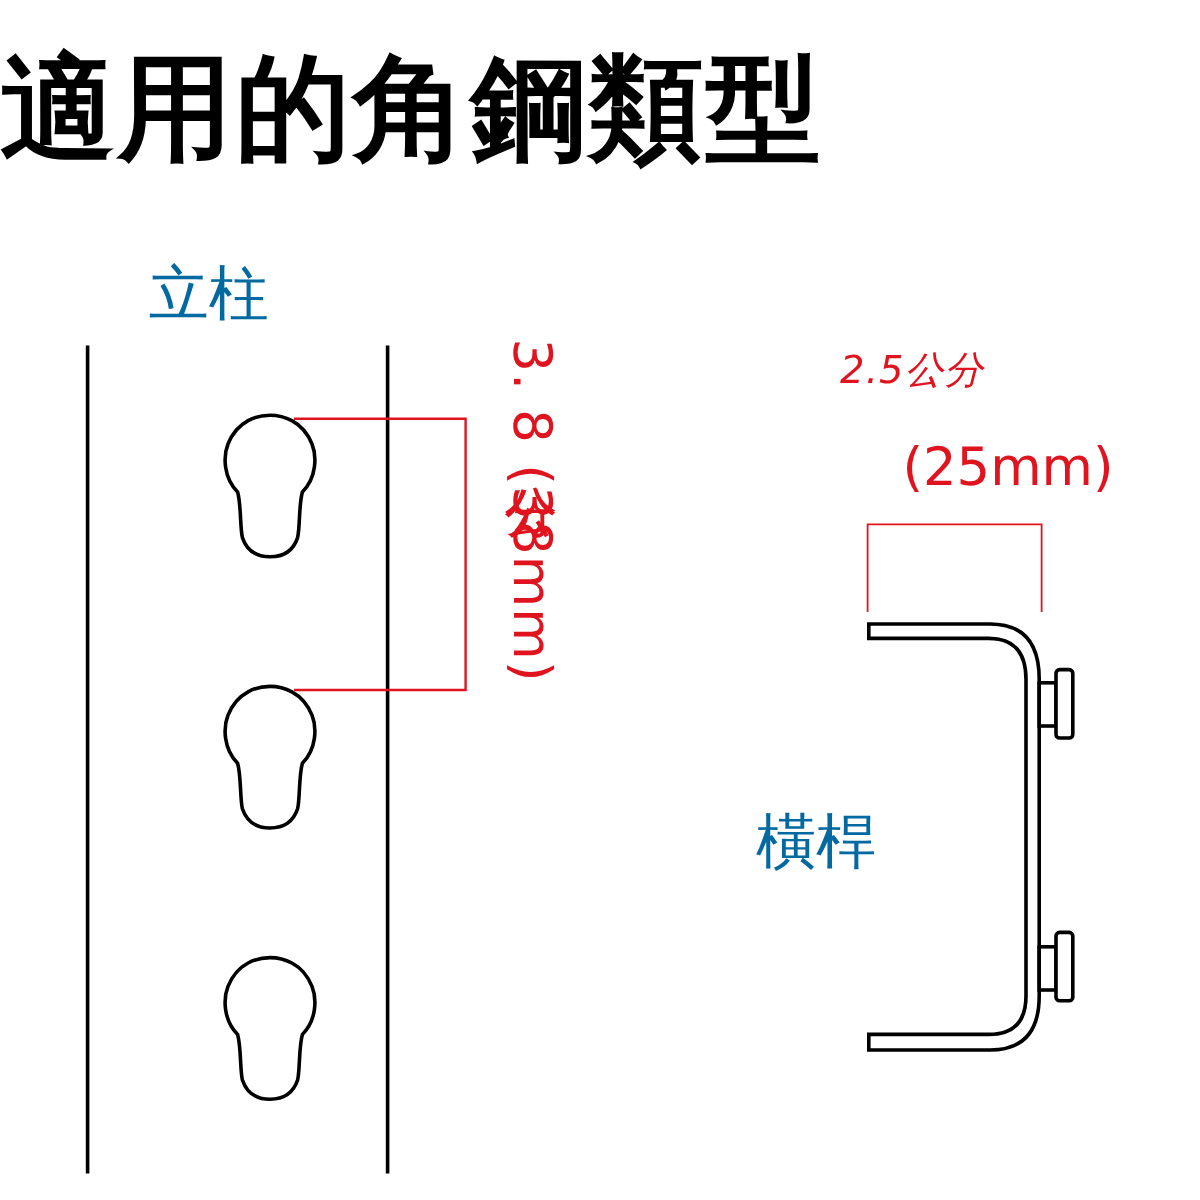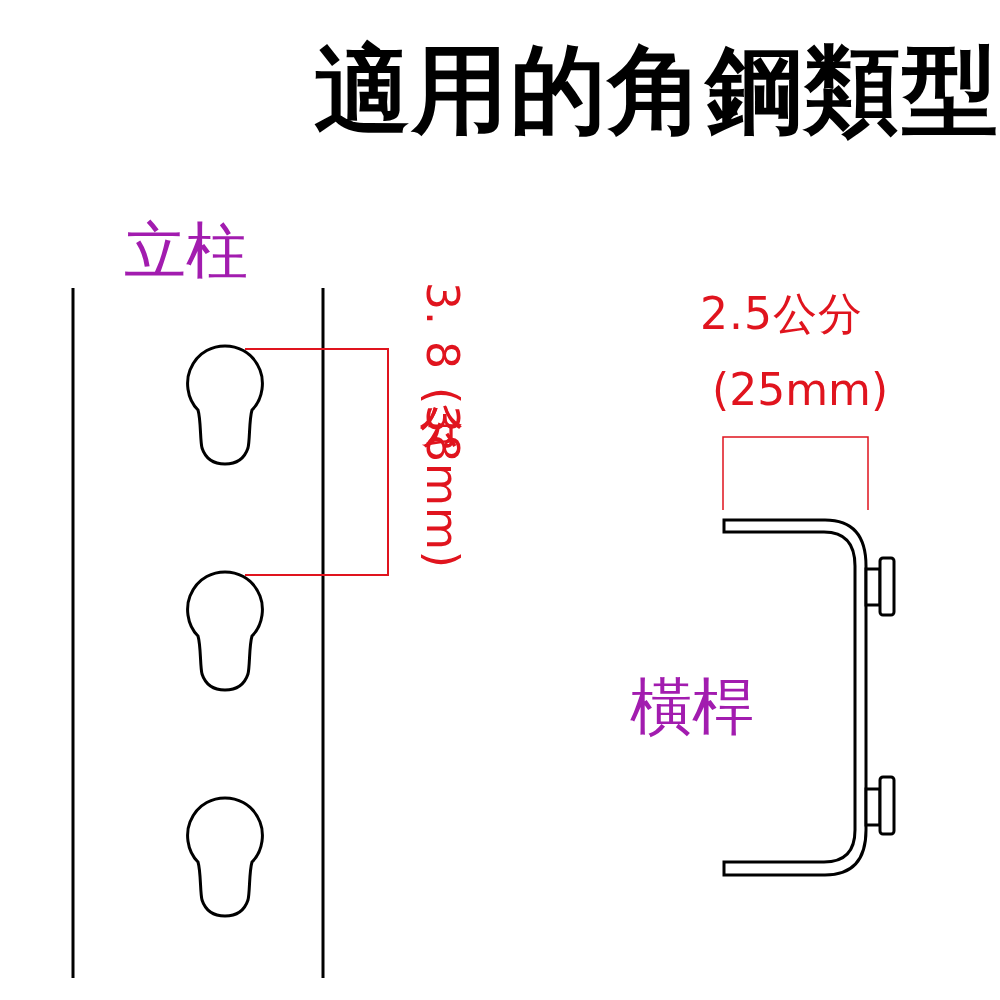--- a/index.html
+++ b/index.html
@@ -1,23 +1,23 @@
 <!DOCTYPE html>
 <html><head>
   <meta charset="utf-8">
   <style>
     html, body { margin: 0; padding: 0; background: #ffffff; }
     body { width: 1000px; height: 1000px; position: relative; overflow: hidden;
            font-family: "DejaVu Sans", sans-serif; }
-    .title { position: absolute; left: 0; top: 42px; width: 1000px; text-align: right;
+    .title { position: absolute; left: 0; top: 42px; width: 1000px; text-align: left;
              font-size: 96px; font-weight: bold; color: #000; letter-spacing: 2px; line-height: 1; }
-    .label { position: absolute; color: #a21caf; font-size: 62px; line-height: 1; }
+    .label { position: absolute; color: #0369a1; font-size: 50px; line-height: 1; }
     .red { color: #e0141e; }
-    .dim-top { position: absolute; left: 700px; top: 292px; font-size: 44px; line-height: 1; letter-spacing: 1px; }
-    .dim-sub { position: absolute; left: 712px; top: 368px; font-size: 44px; line-height: 1; }
+    .dim-top { position: absolute; left: 700px; top: 292px; font-size: 32px; line-height: 1; letter-spacing: 1px; font-style: italic; }
+    .dim-sub { position: absolute; left: 752px; top: 368px; font-size: 44px; line-height: 1; }
     .vert { position: absolute; left: 420px; top: 282px; font-size: 44px; line-height: 1;
             writing-mode: vertical-rl; white-space: nowrap; letter-spacing: 1px; }
     svg { position: absolute; left: 0; top: 0; }
   </style>
 </head>
 <body>
 
 <div class="title">適用的角鋼類型</div>
 
 <div class="label" style="left:124px; top:220px;">立柱</div>

